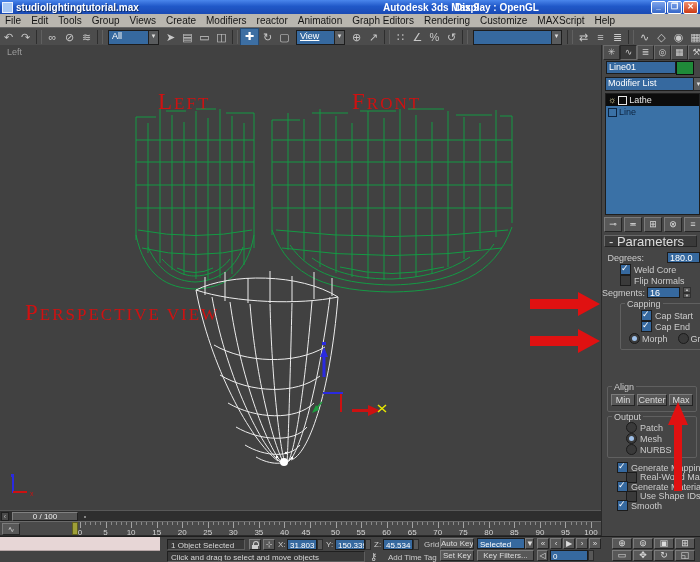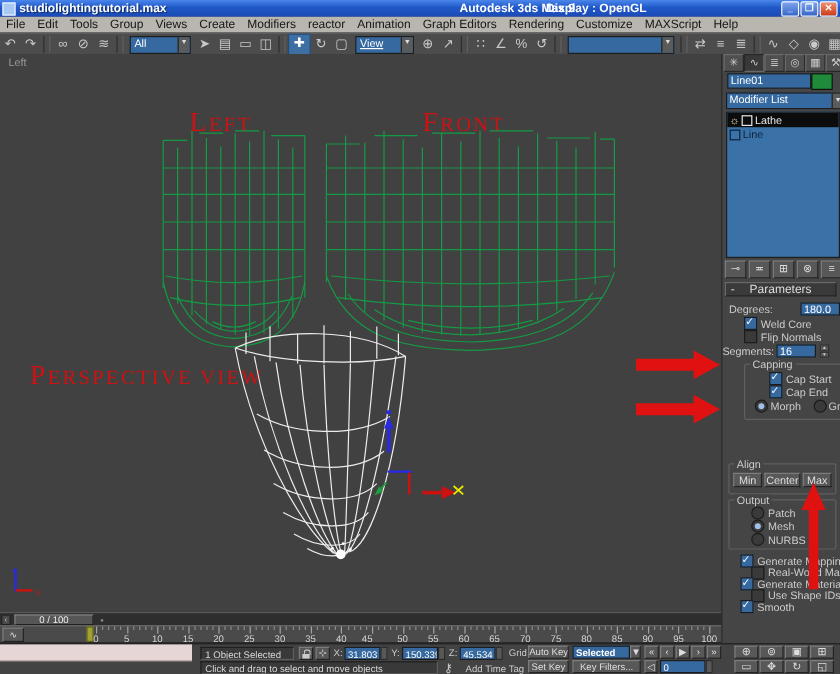--- a/index.html
+++ b/index.html
@@ -59,21 +59,21 @@
     border:1px solid #1e1e1e;overflow:hidden;}
   .stackrow{height:12px;line-height:12px;font-size:9px;color:#0d2440;display:flex;align-items:center;
     padding-left:2px;gap:2px;white-space:nowrap;}
   .stackrow.selected{background:#0c0c0c;color:#e8e8e8;}
   .bulb{font-size:9px;color:#f0eab0;line-height:10px;}
   .mod-icon{width:7px;height:7px;border:1px solid currentColor;display:inline-block;flex:none;}
   .stacktools{position:absolute;top:172px;left:2px;display:flex;gap:2px;}
   .stb{width:16px;height:13px;background:#585858;border:1px solid;border-color:#7a7a7a #262626 #262626 #7a7a7a;
     color:#ddd;font-size:9px;line-height:12px;text-align:center;}
   .rollout{position:absolute;top:190px;left:2px;width:93px;height:12px;background:#3a3a3a;
-    border:1px solid;border-color:#686868 #262626 #262626 #686868;font-size:10px;color:#ddd;
+    border:1px solid;border-color:#686868 #262626 #262626 #686868;font-size:13px;color:#ddd;
     text-align:center;line-height:11px;box-sizing:border-box;}
   .rollout::before{content:"-";position:absolute;left:4px;}
   .prow{position:absolute;left:0;width:99px;height:11px;display:flex;align-items:center;gap:3px;}
   .plab{font-size:9px;color:#ccc;white-space:nowrap;}
   .rlab{width:42px;text-align:right;flex:none;}
   .pfield{width:33px;height:11px;flex:none;box-sizing:border-box;}
   .spin{width:8px;height:11px;display:inline-flex;flex-direction:column;flex:none;}
   .spin span{flex:1;background:#585858;border:1px solid #303030;font-size:4px;line-height:4px;
     text-align:center;color:#ccc;overflow:hidden;}
   .cb{width:9px;height:9px;background:#3a3a3a;border:1px solid #1c1c1c;position:relative;flex:none;}
@@ -544,21 +544,21 @@
     <span class="sfield" style="left:383px;top:2px;width:30px;height:11px;">45.534</span>
     <span class="sspin" style="left:413px;top:2px;height:11px;"></span>
     <span class="slabel" style="left:424px;top:3px;">Grid = 10.0</span>
 
     <span class="inset" style="left:167px;top:14px;width:198px;height:11px;">Click and drag to select and move objects</span>
     <span class="slabel" style="left:370px;top:14px;font-size:10px;">⚷</span>
     <span class="slabel" style="left:388px;top:16px;">Add Time Tag</span>
 
     <span class="sbtn" style="left:440px;top:1px;width:34px;height:11px;">Auto Key</span>
     <span class="sbtn" style="left:440px;top:13px;width:34px;height:11px;">Set Key</span>
-    <span class="sfield" style="left:477px;top:1px;width:48px;height:11px;font-weight:bold;">Selected</span>
+    <span class="sfield" style="left:477px;top:1px;width:48px;height:11px;">Selected</span>
     <span class="sbtn" style="left:525px;top:1px;width:9px;height:11px;">▼</span>
     <span class="sbtn" style="left:477px;top:13px;width:57px;height:11px;">Key Filters...</span>
 
     <span><span class="sbtn" style="left: 537px; top: 1px; width: 12px; height: 11px;">«</span><span class="sbtn" style="left: 550px; top: 1px; width: 12px; height: 11px;">‹</span><span class="sbtn" style="left: 563px; top: 1px; width: 12px; height: 11px;">▶</span><span class="sbtn" style="left: 576px; top: 1px; width: 12px; height: 11px;">›</span><span class="sbtn" style="left: 589px; top: 1px; width: 12px; height: 11px;">»</span></span>
     <span class="sbtn" style="left:537px;top:13px;width:11px;height:11px;">◁</span>
     <span class="sfield" style="left:550px;top:13px;width:38px;height:11px;">0</span>
     <span class="sspin" style="left:588px;top:13px;height:11px;"></span>
 
     <span><span class="sbtn" style="left: 612px; top: 1px; width: 20px; height: 11px; font-size: 9px;">⊕</span><span class="sbtn" style="left: 633px; top: 1px; width: 20px; height: 11px; font-size: 9px;">⊚</span><span class="sbtn" style="left: 654px; top: 1px; width: 20px; height: 11px; font-size: 9px;">▣</span><span class="sbtn" style="left: 675px; top: 1px; width: 20px; height: 11px; font-size: 9px;">⊞</span><span class="sbtn" style="left: 612px; top: 13px; width: 20px; height: 11px; font-size: 9px;">▭</span><span class="sbtn" style="left: 633px; top: 13px; width: 20px; height: 11px; font-size: 9px;">✥</span><span class="sbtn" style="left: 654px; top: 13px; width: 20px; height: 11px; font-size: 9px;">↻</span><span class="sbtn" style="left: 675px; top: 13px; width: 20px; height: 11px; font-size: 9px;">◱</span></span>
   </div>

